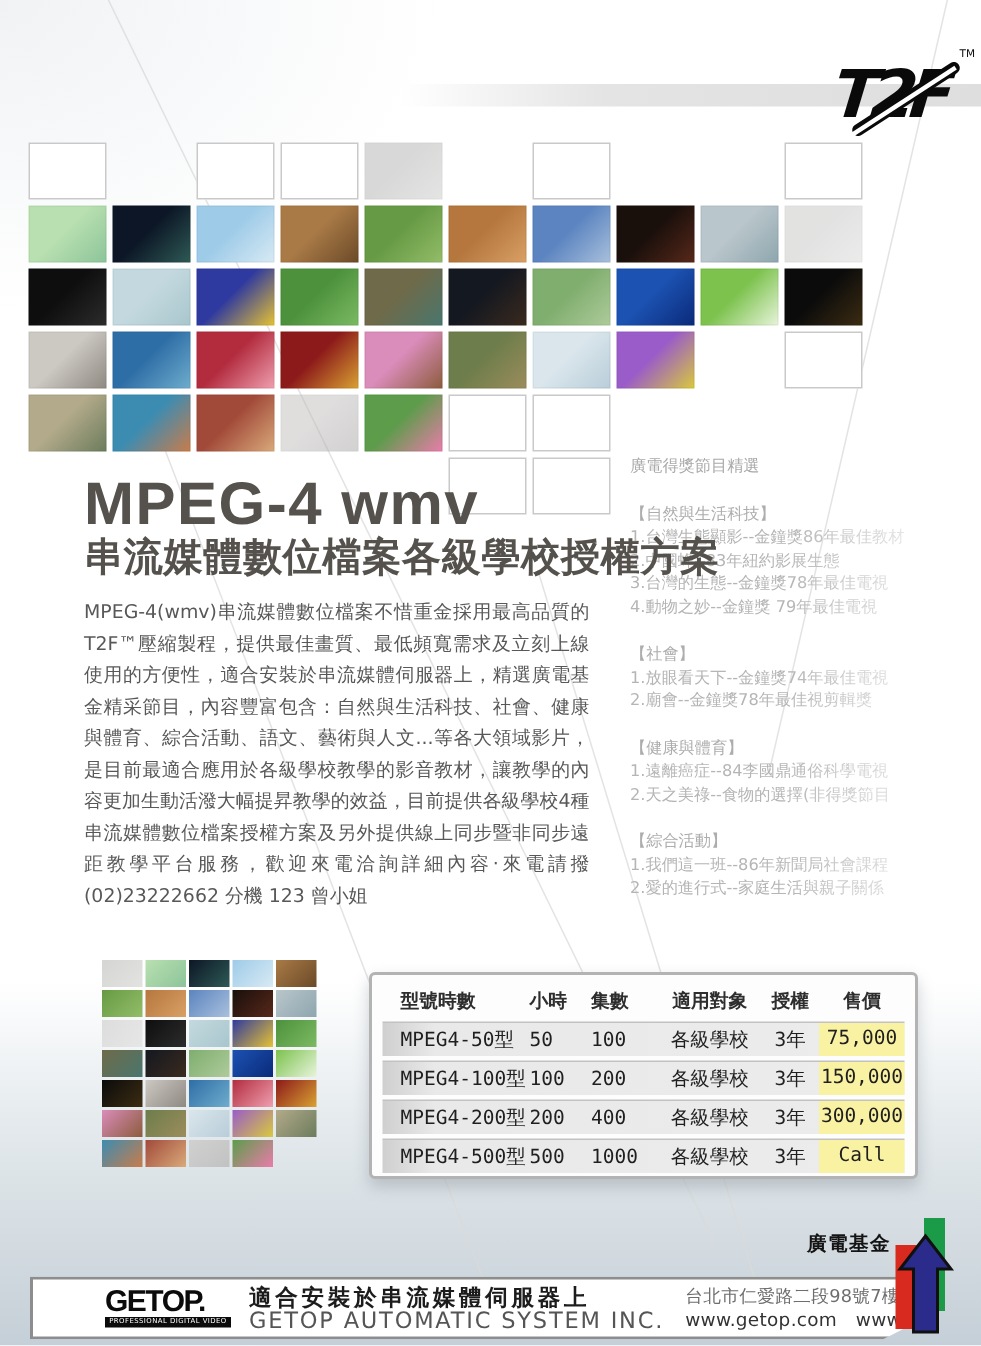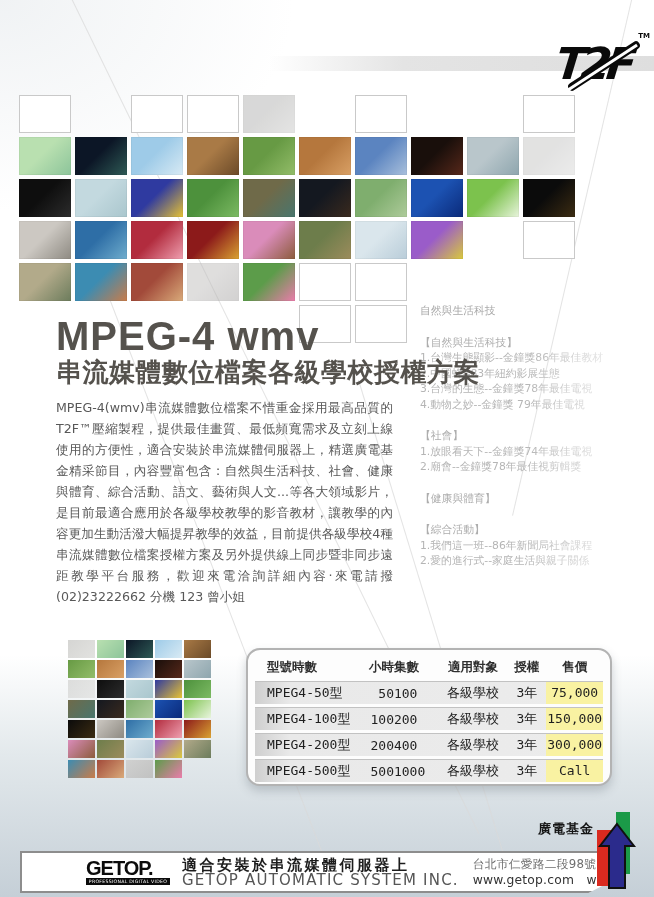--- a/index.html
+++ b/index.html
@@ -17,21 +17,21 @@
   .header-text .en{font-size:12.5px;color:#8a8a8a;letter-spacing:.5px;line-height:16px;}
   .header-text .zh{font-size:14px;color:#161616;font-weight:bold;letter-spacing:2px;line-height:18px;}
   .t2f-logo{position:absolute;left:554px;top:36px;width:92px;height:64px;}
   .t2f-logo .txt{position:absolute;left:2px;top:6px;font-family:"DejaVu Sans",sans-serif;
     font-weight:bold;font-style:italic;font-size:44px;line-height:44px;color:#0a0a0a;
     letter-spacing:-5px;transform:skewX(-6deg);}
   .t2f-logo .slash{position:absolute;left:8px;top:26px;width:84px;height:8px;background:#0a0a0a;
     border-radius:4px;transform:rotate(-33deg);}
   .t2f-logo .gap{position:absolute;left:4px;top:31px;width:86px;height:3px;background:#ffffff;
     transform:rotate(-33deg);}
-  .t2f-logo .tm{position:absolute;right:-4px;top:-4px;font-size:7px;color:#0a0a0a;font-weight:bold;}
+  .t2f-logo .tm{position:absolute;right:-4px;top:-4px;font-size:7px;color:#0a0a0a;font-weight:normal;}
 
   
   #gallery{position:absolute;left:19px;top:95px;display:grid;
     grid-template-columns:repeat(10,52px);grid-auto-rows:38px;gap:4px;}
   #gallery .cell{width:52px;height:38px;}
   #gallery .empty{background:#ffffff;border:1px solid #c9c9c9;box-sizing:border-box;}
   #gallery .photo{box-shadow:0 0 0 1px rgba(0,0,0,.04) inset;}
   #gallery .faded{opacity:.5;filter:saturate(.3);}
 
   
@@ -52,43 +52,43 @@
     -webkit-mask-image:linear-gradient(90deg,#000 45%,rgba(0,0,0,0) 97%);
     mask-image:linear-gradient(90deg,#000 45%,rgba(0,0,0,0) 97%);}
 
   
   #montage{position:absolute;left:68px;top:640px;display:grid;
     grid-template-columns:repeat(5,27px);grid-auto-rows:18px;gap:2px;}
   #montage .tile{width:27px;height:18px;}
 
   
   .price-card{position:absolute;left:246px;top:648px;width:366px;height:138px;background:#fdfdfd;
-    border:2px solid #b3b3b3;border-radius:14px;box-shadow:0 5px 10px rgba(90,100,110,.28);
+    border:2px solid #b3b3b3;border-radius:4px;box-shadow:0 5px 10px rgba(90,100,110,.28);
     box-sizing:border-box;padding:7px 7px 6px 7px;z-index:4;}
   .t-row{display:flex;align-items:center;height:22px;margin-bottom:3px;}
   .t-head{font-weight:bold;color:#2e2e2e;font-size:12.5px;height:21px;}
   .t-data{background:linear-gradient(90deg,#cfcfcf 0,#e9e9e9 10%,#ececec 100%);
     border-top:1px solid #c2c2c2;font-size:13px;color:#1f1f1f;
     font-family:"DejaVu Sans Mono","DejaVu Sans",monospace;}
   .tc{box-sizing:border-box;}
   .c0{width:100px;padding-left:12px;text-align:left;}
-  .c1{width:42px;text-align:right;}
+  .c1{width:42px;text-align:left;}
   .c2{width:46px;text-align:left;}
   .c3{width:70px;text-align:center;}
   .c4{width:40px;text-align:center;}
   .c5{width:58px;text-align:center;}
   .t-data .c5{background:#f9f2a2;height:22px;line-height:22px;}
 
   
   .fund-label{position:absolute;left:538px;top:820px;font-size:13px;font-weight:bold;color:#141414;
     letter-spacing:1px;z-index:6;}
   .footer-bar{position:absolute;left:20px;top:851px;width:608px;height:42px;background:#ffffff;
     border:2px solid #8d8d8d;box-sizing:border-box;z-index:4;
     clip-path:polygon(0 0,100% 0,100% 52%,93.5% 100%,0 100%);
-    display:flex;align-items:center;padding-left:64px;}
+    display:flex;align-items:center;padding-left:48px;}
   .getop-logo{width:88px;flex:none;}
   .getop-logo .g-word{font-family:"Liberation Sans",sans-serif;font-weight:bold;font-size:20px;
     line-height:18px;color:#0b0b0b;letter-spacing:-1px;}
   .getop-logo .g-bar{margin-top:1px;background:#0b0b0b;color:#ffffff;font-size:4.6px;line-height:7px;
     text-align:center;width:84px;letter-spacing:.3px;}
   .company{flex:none;margin-left:8px;}
   .company .zh{font-size:15px;font-weight:bold;color:#1c1c1c;letter-spacing:2.5px;line-height:17px;}
   .company .en{font-size:15px;color:#555555;letter-spacing:1.2px;line-height:13px;}
   .addr{flex:none;margin-left:14px;}
   .addr .l1{font-size:11.8px;color:#6e6e6e;line-height:15px;letter-spacing:.2px;}
@@ -181,35 +181,37 @@
     </div>
 
   <div class="title-block">
     <h1>MPEG-4 wmv</h1>
     <h2>串流媒體數位檔案各級學校授權方案</h2>
   </div>
 
   <div class="body-par">MPEG-4(wmv)串流媒體數位檔案不惜重金採用最高品質的T2F™壓縮製程，提供最佳畫質、最低頻寬需求及立刻上線使用的方便性，適合安裝於串流媒體伺服器上，精選廣電基金精采節目，內容豐富包含：自然與生活科技、社會、健康與體育、綜合活動、語文、藝術與人文...等各大領域影片，是目前最適合應用於各級學校教學的影音教材，讓教學的內容更加生動活潑大幅提昇教學的效益，目前提供各級學校4種串流媒體數位檔案授權方案及另外提供線上同步暨非同步遠距教學平台服務，歡迎來電洽詢詳細內容‧來電請撥 (02)23222662 分機 123 曾小姐</div>
 
   <div id="award-list">
-    <div class="lst-title">自然與生活科技</div>
+    <div class="lst-title">廣電得獎節目精選</div>
   <div class="sec">
         <div class="sec-h">【自然與生活科技】</div>
         <div class="itm">1.台灣生態顯影--金鐘獎86年最佳教材</div>
         <div class="itm">2.中國蜂--83年紐約影展生態</div>
         <div class="itm">3.台灣的生態--金鐘獎78年最佳電視</div>
         <div class="itm">4.動物之妙--金鐘獎 79年最佳電視</div>
       </div>
       <div class="sec">
         <div class="sec-h">【社會】</div>
         <div class="itm">1.放眼看天下--金鐘獎74年最佳電視</div>
         <div class="itm">2.廟會--金鐘獎78年最佳視剪輯獎</div>
       </div>
       <div class="sec">
         <div class="sec-h">【健康與體育】</div>
+        <div class="itm">1.遠離癌症--84李國鼎通俗科學電視</div>
+        <div class="itm">2.天之美祿--食物的選擇(非得獎節目</div>
       </div>
       <div class="sec">
         <div class="sec-h">【綜合活動】</div>
         <div class="itm">1.我們這一班--86年新聞局社會課程</div>
         <div class="itm">2.愛的進行式--家庭生活與親子關係</div>
       </div>
     </div>
 
   <div id="montage">
       <div class="tile" style="background: linear-gradient(135deg, rgb(179, 179, 175) 0%, rgb(203, 203, 199) 100%); opacity: 0.55;"></div>

